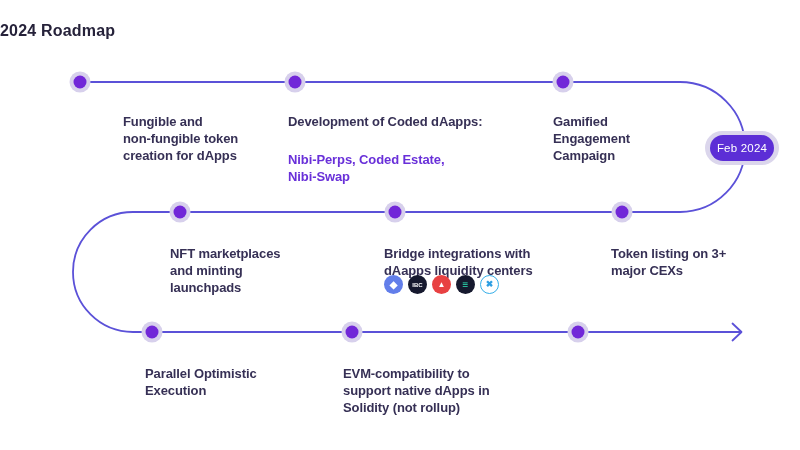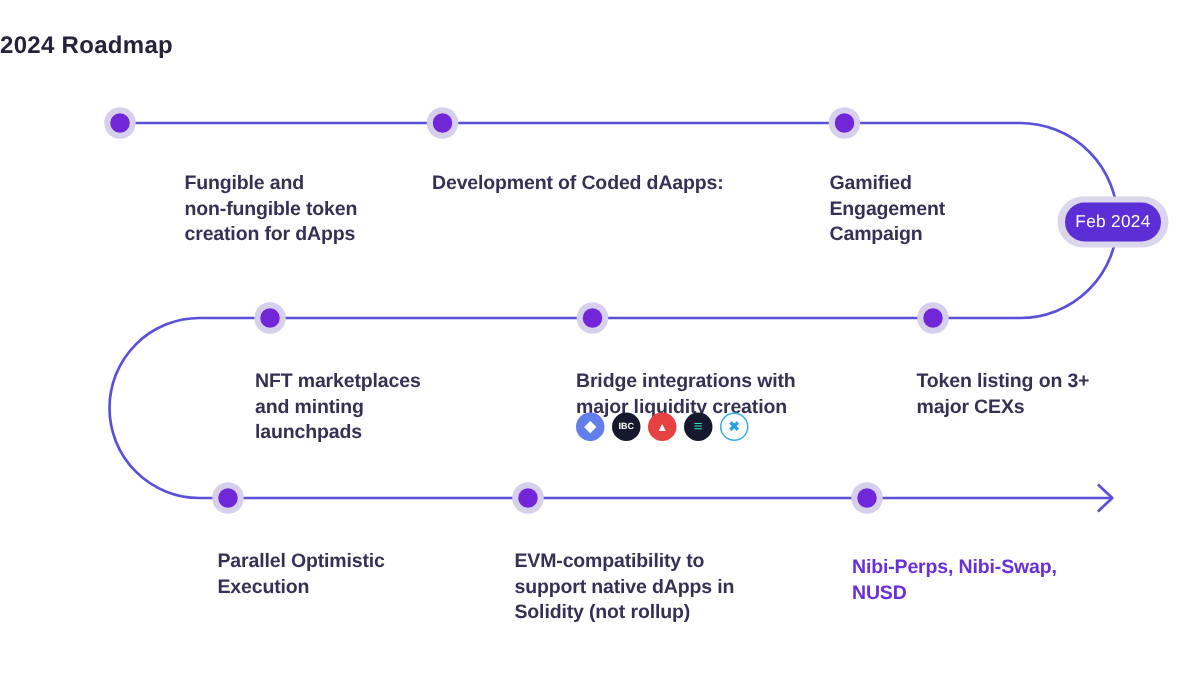--- a/index.html
+++ b/index.html
@@ -75,35 +75,37 @@
   <div class="badge">Feb 2024</div>
 </div>
 
 <div class="milestone" style="left:75px;top:97px;margin-left:48px;">
   <div>Fungible and
 non-fungible token
 creation for dApps</div>
 </div>
 <div class="milestone" style="left:288px;top:97px;">
   <div>Development of Coded dAapps:</div>
+  <div class="sub">Nibi-Perps, Coded Estate,
+Nibi-Swap</div>
 </div>
 <div class="milestone" style="left:553px;top:97px;">
   <div>Gamified
 Engagement
 Campaign</div>
 </div>
 
 <div class="milestone" style="left:170px;top:229px;">
   <div>NFT marketplaces
 and minting
 launchpads</div>
 </div>
 <div class="milestone" style="left:384px;top:229px;">
   <div>Bridge integrations with
-major liquidity creation</div>
+dAapps liquidity centers</div>
 </div>
 <div class="milestone" style="left:611px;top:229px;">
   <div>Token listing on 3+
 major CEXs</div>
 </div>
 
 <div class="icon-row">
   <div class="chain-icon eth" style="background: rgb(98, 126, 234); color: rgb(255, 255, 255);">◆</div>
   <div class="chain-icon ibc" style="background: rgb(22, 25, 46); color: rgb(255, 255, 255);">IBC</div>
   <div class="chain-icon avax" style="background: rgb(232, 65, 66); color: rgb(255, 255, 255);">▲</div>
@@ -114,15 +116,13 @@
 <div class="milestone" style="left:145px;top:349px;">
   <div>Parallel Optimistic
 Execution</div>
 </div>
 <div class="milestone" style="left:343px;top:349px;">
   <div>EVM-compatibility to
 support native dApps in
 Solidity (not rollup)</div>
 </div>
 <div class="milestone" style="left:568px;top:349px;">
-  <div class="sub">Nibi-Perps, Nibi-Swap,
-NUSD</div>
 </div>
 
 </body></html>

